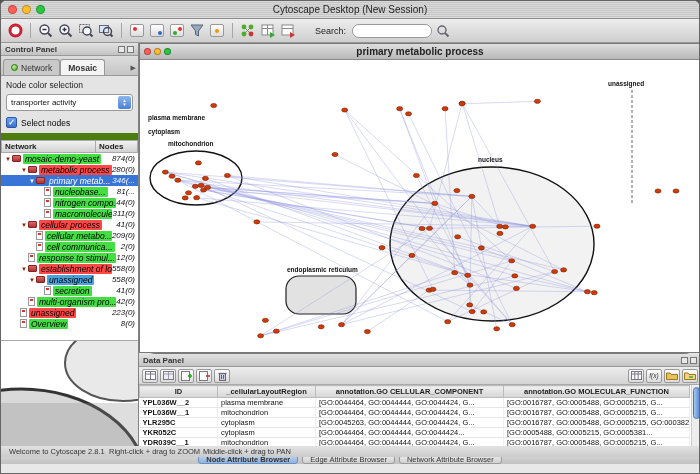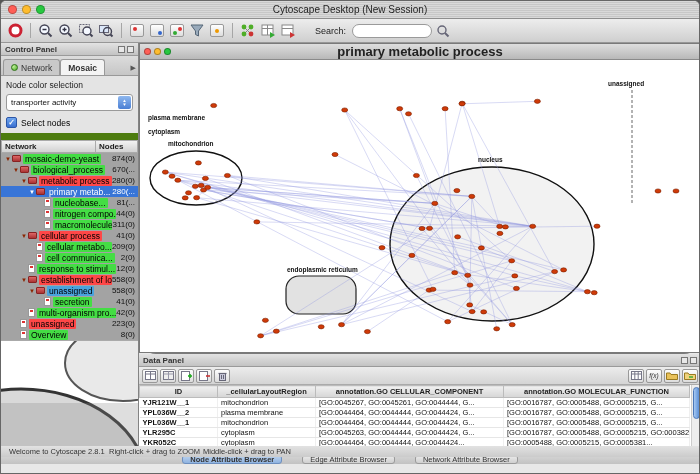--- a/index.html
+++ b/index.html
@@ -56,21 +56,21 @@
   .check-row{display:flex;align-items:center;gap:4px;margin-top:6px;}
   .checkbox{width:11px;height:11px;border-radius:2px;flex:none;
     background:linear-gradient(#6fa6ee,#3a6fd0);border:1px solid #2c56a8;color:#fff;font-size:8px;
     line-height:10px;text-align:center;font-weight:bold;}
 
   #tree-header{height:13px;display:flex;font-size:8px;font-weight:bold;flex:none;}
   .th-cell{background:linear-gradient(#f2f2f2,#d2d2d2);border:1px solid #aaa;border-left:none;
     display:flex;align-items:center;padding:0 3px;color:#222;}
   .th-net{flex:1;border-left:1px solid #aaa;}
   .th-nodes{width:42px;}
-  #tree-rows{height:187px;background:#a3a3a3;overflow:hidden;font-size:8.5px;flex:none;}
+  #tree-rows{height:187px;background:#ffffff;overflow:hidden;font-size:8.5px;flex:none;font-style:italic;}
   .tree-row{height:11px;display:flex;align-items:center;white-space:nowrap;color:#111;}
   .tree-row.selected{background:#3875d7;color:#fff;}
   .expander{width:8px;font-size:6px;color:#8b2500;text-align:center;flex:none;}
   .tree-row.selected .expander{color:#fff;}
   .node-icon{flex:none;margin-right:2px;display:flex;align-items:center;}
   .folder-glyph{width:9px;height:7px;background:linear-gradient(#d66,#a33);border:1px solid #822;border-radius:1px;}
   .leaf-glyph{width:7px;height:9px;background:#fff;border:1px solid #999;position:relative;}
   .leaf-glyph::after{content:"";position:absolute;left:1px;top:1px;width:3px;height:2px;background:#d33;}
   .tree-label{padding:0 2px;border-radius:1px;overflow:hidden;}
   .hl-green{background:#44dd44;color:#000;}
@@ -82,21 +82,21 @@
 
   
   #net-frame{position:absolute;left:138px;top:42px;width:562px;height:310px;background:#fff;
     border:1px solid #7a7a7a;}
   #net-titlebar{height:16px;background:linear-gradient(#dedede,#b8b8b8);border-bottom:1px solid #8a8a8a;
     position:relative;display:flex;align-items:center;}
   .nf-btn{width:7px;height:7px;border-radius:50%;border:1px solid rgba(0,0,0,.3);flex:none;}
   .nf-close{background:#ff5f57;margin-left:4px;}
   .nf-min{background:#febc2e;margin-left:3px;}
   .nf-zoom{background:#28c840;margin-left:3px;}
-  #net-title{position:absolute;left:0;right:0;text-align:center;font-size:13px;font-weight:bold;color:#222;}
+  #net-title{position:absolute;left:0;right:0;text-align:center;font-size:10px;font-weight:bold;color:#222;}
   #net-canvas{position:absolute;left:0;top:16px;right:0;bottom:0;background:#fff;}
   #edges line{stroke:#8f94e0;stroke-opacity:.5;stroke-width:.7;}
   #nodes ellipse{fill:#cf3a08;stroke:#7c2000;stroke-width:.6;}
   .region-label{font-size:6.5px;font-weight:bold;fill:#111;font-family:"Liberation Sans",sans-serif;}
 
   
   #data-panel{position:absolute;left:138px;top:352px;width:562px;height:100px;background:#e2e2e2;
     border-top:1px solid #7a7a7a;display:flex;flex-direction:column;border-radius:17px;}
   #dp-toolbar{height:18px;display:flex;align-items:center;gap:2px;padding:0 3px;
     background:linear-gradient(#ececec,#d4d4d4);border-bottom:1px solid #aaa;flex:none;}
@@ -111,21 +111,21 @@
   #dp-table td{border-bottom:1px solid #e6e6e6;border-right:1px solid #efefef;height:9.5px;
     padding:0 3px;white-space:nowrap;overflow:hidden;color:#111;}
   #dp-table td.id{font-weight:bold;}
   .dp-scroll{position:absolute;right:0;top:0;bottom:0;width:10px;background:#ededed;border-left:1px solid #ccc;}
   .dp-thumb{position:absolute;left:1px;right:1px;top:2px;height:32px;border-radius:4px;
     background:linear-gradient(90deg,#a6c8f2,#5b8fd6);border:1px solid #4a77b8;}
 
   
   #bottom-tabs{position:absolute;left:0;top:452px;width:100%;height:11px;
     background:linear-gradient(#d8d8d8,#c2c2c2);border-top:1px solid #999;display:flex;
-    align-items:center;justify-content:center;gap:20px;}
+    align-items:center;justify-content:center;gap:4px;}
   .b-tab{height:9px;line-height:7px;padding:0 7px;border:1px solid #9a9a9a;border-radius:3px;
     background:linear-gradient(#e9e9e9,#d0d0d0);color:#333;font-size:7.5px;
     font-family:"Liberation Sans",sans-serif;}
   .b-tab.selected{background:linear-gradient(#b9d1ee,#8fb3e0);border-color:#6d8fbf;font-weight:bold;}
   #statusbar{position:absolute;left:0;top:445px;width:100%;height:11px;
     background:linear-gradient(#e2e2e2,#cbcbcb);font-size:7.5px;color:#333;}
   #statusbar span{position:absolute;top:1px;white-space:nowrap;}
   #statusbar span:nth-child(1){left:8px;}
   #statusbar span:nth-child(2){left:108px;}
   #statusbar span:nth-child(3){left:202px;}
@@ -280,45 +280,36 @@
         <div class="tree-row">
           <span style="flex: 0 0 auto; width: 3px;"></span>
           <span class="expander">▼</span>
           <span class="node-icon">
             <span class="folder-glyph"></span>
           </span>
           <span class="tree-label hl-green">mosaic-demo-yeast</span>
           <span class="tree-count">874(0)</span>
         </div>
         <div class="tree-row">
-          <span style="flex: 0 0 auto; width: 11px;"></span>
-          <span class="expander">▼</span>
-          <span class="node-icon">
-            <span class="folder-glyph"></span>
-          </span>
-          <span class="tree-label hl-green">biological_process</span>
-          <span class="tree-count">670(...</span>
-        </div>
-        <div class="tree-row">
           <span style="flex: 0 0 auto; width: 19px;"></span>
           <span class="expander">▼</span>
           <span class="node-icon">
             <span class="folder-glyph"></span>
           </span>
           <span class="tree-label hl-red">metabolic process</span>
           <span class="tree-count">280(0)</span>
         </div>
         <div class="tree-row selected">
           <span style="flex: 0 0 auto; width: 27px;"></span>
           <span class="expander">▼</span>
           <span class="node-icon">
             <span class="folder-glyph"></span>
           </span>
           <span class="tree-label">primary metab...</span>
-          <span class="tree-count">280(...</span>
+          <span class="tree-count">346(...</span>
         </div>
         <div class="tree-row">
           <span style="flex: 0 0 auto; width: 35px;"></span>
           <span class="expander"></span>
           <span class="node-icon">
             <span class="leaf-glyph"></span>
           </span>
           <span class="tree-label hl-green">nucleobase...</span>
           <span class="tree-count">81(...</span>
         </div>
@@ -678,26 +669,20 @@
         <thead>
             <tr id="dp-thead">
               <th>ID</th>
               <th>_cellularLayoutRegion</th>
               <th>annotation.GO CELLULAR_COMPONENT</th>
               <th>annotation.GO MOLECULAR_FUNCTION</th>
             </tr>
           </thead>
         <tbody id="dp-tbody">
             <tr>
-              <td class="id">YJR121W__1</td>
-              <td>mitochondrion</td>
-              <td>[GO:0045267, GO:0045261, GO:0044444, G...</td>
-              <td>[GO:0016787, GO:0005488, GO:0005215, G...</td>
-            </tr>
-            <tr>
               <td class="id">YPL036W__2</td>
               <td>plasma membrane</td>
               <td>[GO:0044464, GO:0044444, GO:0044424, G...</td>
               <td>[GO:0016787, GO:0005488, GO:0005215, G...</td>
             </tr>
             <tr>
               <td class="id">YPL036W__1</td>
               <td>mitochondrion</td>
               <td>[GO:0044464, GO:0044444, GO:0044424, G...</td>
               <td>[GO:0016787, GO:0005488, GO:0005215, G...</td>

